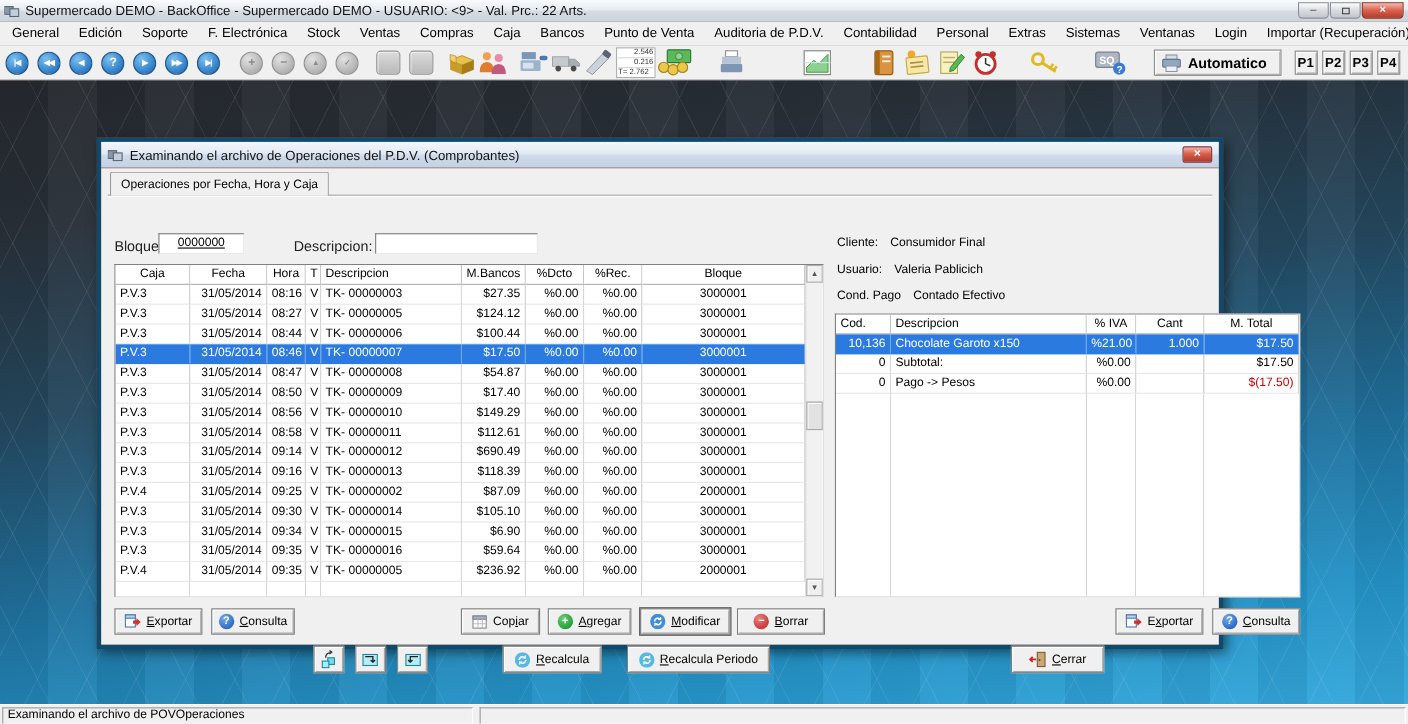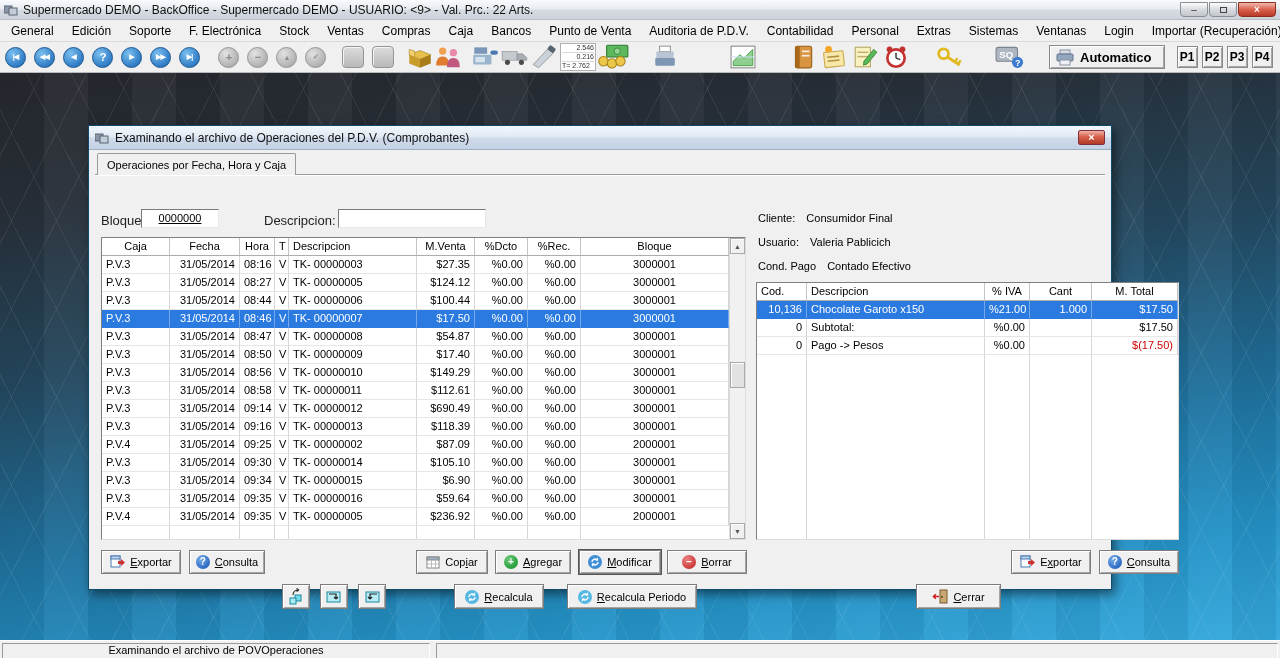--- a/index.html
+++ b/index.html
@@ -16,21 +16,21 @@
   .winbtns { margin-left:auto; display:flex; gap:1px; }
   .winbtn { width:28px; height:15px; border:1px solid #8a8f96; border-radius:0 0 4px 4px;
     background:linear-gradient(180deg,#fdfdfd,#d8dbdf 50%,#c3c7cc); display:flex; align-items:center;
     justify-content:center; font-size:10px; color:#333; line-height:1; }
   .winbtn.close { width:38px; background:linear-gradient(180deg,#f2b8ae,#d9614d 50%,#b83b28);
     border-color:#8c2f1f; color:#fff; font-weight:bold; }
   .maxglyph { width:7px; height:6px; border:1px solid #444; display:inline-block; }
 
   
   #menubar { position:absolute; left:0; top:20px; width:1280px; height:22px; background:#f0f0f0;
-    border-bottom:1px solid #d9d9d9; display:flex; align-items:center; padding:0 2px; }
+    border-bottom:1px solid #d9d9d9; display:flex; align-items:flex-start; padding:0 2px; }
   .menu-item { padding:3px 9px; font-size:12px; white-space:nowrap; cursor:default; }
 
   
   #toolbar { position:absolute; left:0; top:42px; width:1280px; height:31px; background:#f0f0f0;
     border-bottom:1px solid #b9b9b9; display:flex; align-items:center; padding:0 5px; }
   .nav-btn { width:21px; height:21px; border-radius:50%; margin-right:8px; flex:none;
     background:radial-gradient(circle at 35% 30%, #7cc0f0, #3a86cc 60%, #1d62aa);
     border:1px solid #1a568f; color:#fff; font-size:7px; font-weight:bold; display:flex;
     align-items:center; justify-content:center; letter-spacing:-1px; }
   .nav-btn.dis { background:radial-gradient(circle at 35% 30%, #e2e2e2, #b9b9b9 60%, #9f9f9f);
@@ -54,21 +54,21 @@
   #desktop { position:absolute; left:0; top:73px; width:1280px; height:567px;
     background-image:
       repeating-linear-gradient(63deg, rgba(255,255,255,0.07) 0 1px, transparent 1px 40px),
       repeating-linear-gradient(-63deg, rgba(255,255,255,0.07) 0 1px, transparent 1px 40px),
       repeating-linear-gradient(90deg, rgba(0,0,0,0.05) 0 44px, rgba(255,255,255,0.03) 44px 88px),
       linear-gradient(172deg, #26282e 0%, #282f38 18%, #24485f 42%, #1f6f9b 64%, #2492c6 84%, #35a8dc 100%);
   }
 
   
   #dialog { position:absolute; left:88px; top:125px; width:1024px; height:465px;
-    background:#c2410c; border:1px solid #0c4a6e; box-shadow:3px 4px 10px rgba(0,0,0,0.5); }
+    background:#c2410c; border:4px solid #0c4a6e; box-shadow:3px 4px 10px rgba(0,0,0,0.5); }
   #dlg-titlebar { position:absolute; left:0; top:0; right:0; height:24px;
     background:linear-gradient(180deg,#f3f7fc 0%,#e2eaf4 45%,#cfdaea 55%,#c4d2e6 100%);
     border-bottom:1px solid #9fb0c4; display:flex; align-items:center; padding:0 6px; }
   #dlg-titlebar .title { font-size:12px; color:#111; margin-left:6px; }
   #dlg-close { margin-left:auto; width:27px; height:15px; border:1px solid #7e3040; border-radius:2px;
     background:linear-gradient(180deg,#f0b2a6,#d8604b 45%,#b03a26); color:#fff; font-weight:bold;
     font-size:11px; line-height:1; display:flex; align-items:center; justify-content:center; }
   #dlg-body { position:absolute; left:0; top:24px; right:0; bottom:0; background:#f0f0f0; }
 
   .tab { position:absolute; left:8px; top:3px; height:22px; padding:0 9px; background:#f0f0f0;
@@ -118,21 +118,21 @@
   .circle-ico { width:14px; height:14px; border-radius:50%; color:#fff; font-size:10px; font-weight:bold;
     line-height:14px; text-align:center; flex:none; }
   .ico-help { background:radial-gradient(circle at 35% 30%, #74aae8, #2d6cc4 70%); }
   .ico-add { background:radial-gradient(circle at 35% 30%, #6cc878, #27a03c 70%); }
   .ico-del { background:radial-gradient(circle at 35% 30%, #ec8080, #cc3a3a 70%); }
 
   
   #statusbar { position:absolute; left:0; bottom:0; width:1280px; height:18px; background:#f0f0f0;
     border-top:1px solid #fff; }
   .sb-panel { position:absolute; top:2px; height:16px; border:1px solid; border-color:#9a9a9a #fff #fff #9a9a9a;
-    background:#f0f0f0; font-size:11px; line-height:12px; padding:0 4px;text-align:center; }
+    background:#f0f0f0; font-size:11px; line-height:12px; padding:0 4px; }
 </style>
 </head>
 <body>
 
 <div id="root">
 
   <div id="titlebar">
     <svg class="app-icon" viewBox="0 0 14 12">
       <rect x="0" y="2" width="8" height="7" fill="#8a97a8" stroke="#5a6472"></rect>
       <rect x="5" y="4" width="8" height="7" fill="#c3cdd9" stroke="#5a6472"></rect>
@@ -340,21 +340,21 @@
       <div class="fld" style="left:249px; top:59px; width:148px;"></div>
 
       <div class="grid" style="left:12px; top:87px; width:645px; height:303px;">
         <div class="grid-inner" style="right:16px;">
             <div class="grid-row grid-header">
               <div class="grid-cell a-c" style="width: 68px;">Caja</div>
               <div class="grid-cell a-c" style="width: 70px;">Fecha</div>
               <div class="grid-cell a-c" style="width: 35px;">Hora</div>
               <div class="grid-cell a-l" style="width: 14px;">T</div>
               <div class="grid-cell a-l" style="width: 128px;">Descripcion</div>
-              <div class="grid-cell a-c" style="width: 58px;">M.Venta</div>
+              <div class="grid-cell a-c" style="width: 58px;">M.Bancos</div>
               <div class="grid-cell a-c" style="width: 53px;">%Dcto</div>
               <div class="grid-cell a-c" style="width: 53px;">%Rec.</div>
               <div class="grid-cell a-c" style="width: 148px;">Bloque</div>
             </div>
             <div class="grid-body" style="background-image: linear-gradient(90deg, transparent 0px, transparent 67px, rgb(214, 214, 214) 67px, rgb(214, 214, 214) 68px, transparent 68px, transparent 137px, rgb(214, 214, 214) 137px, rgb(214, 214, 214) 138px, transparent 138px, transparent 172px, rgb(214, 214, 214) 172px, rgb(214, 214, 214) 173px, transparent 173px, transparent 186px, rgb(214, 214, 214) 186px, rgb(214, 214, 214) 187px, transparent 187px, transparent 314px, rgb(214, 214, 214) 314px, rgb(214, 214, 214) 315px, transparent 315px, transparent 372px, rgb(214, 214, 214) 372px, rgb(214, 214, 214) 373px, transparent 373px, transparent 425px, rgb(214, 214, 214) 425px, rgb(214, 214, 214) 426px, transparent 426px, transparent 478px, rgb(214, 214, 214) 478px, rgb(214, 214, 214) 479px, transparent 479px, transparent 100%);">
               <div class="grid-row">
                 <div class="grid-cell a-l" style="width: 68px;">P.V.3</div>
                 <div class="grid-cell a-r" style="width: 70px;">31/05/2014</div>
                 <div class="grid-cell a-c" style="width: 35px;">08:16</div>
                 <div class="grid-cell a-c" style="width: 14px;">V</div>

